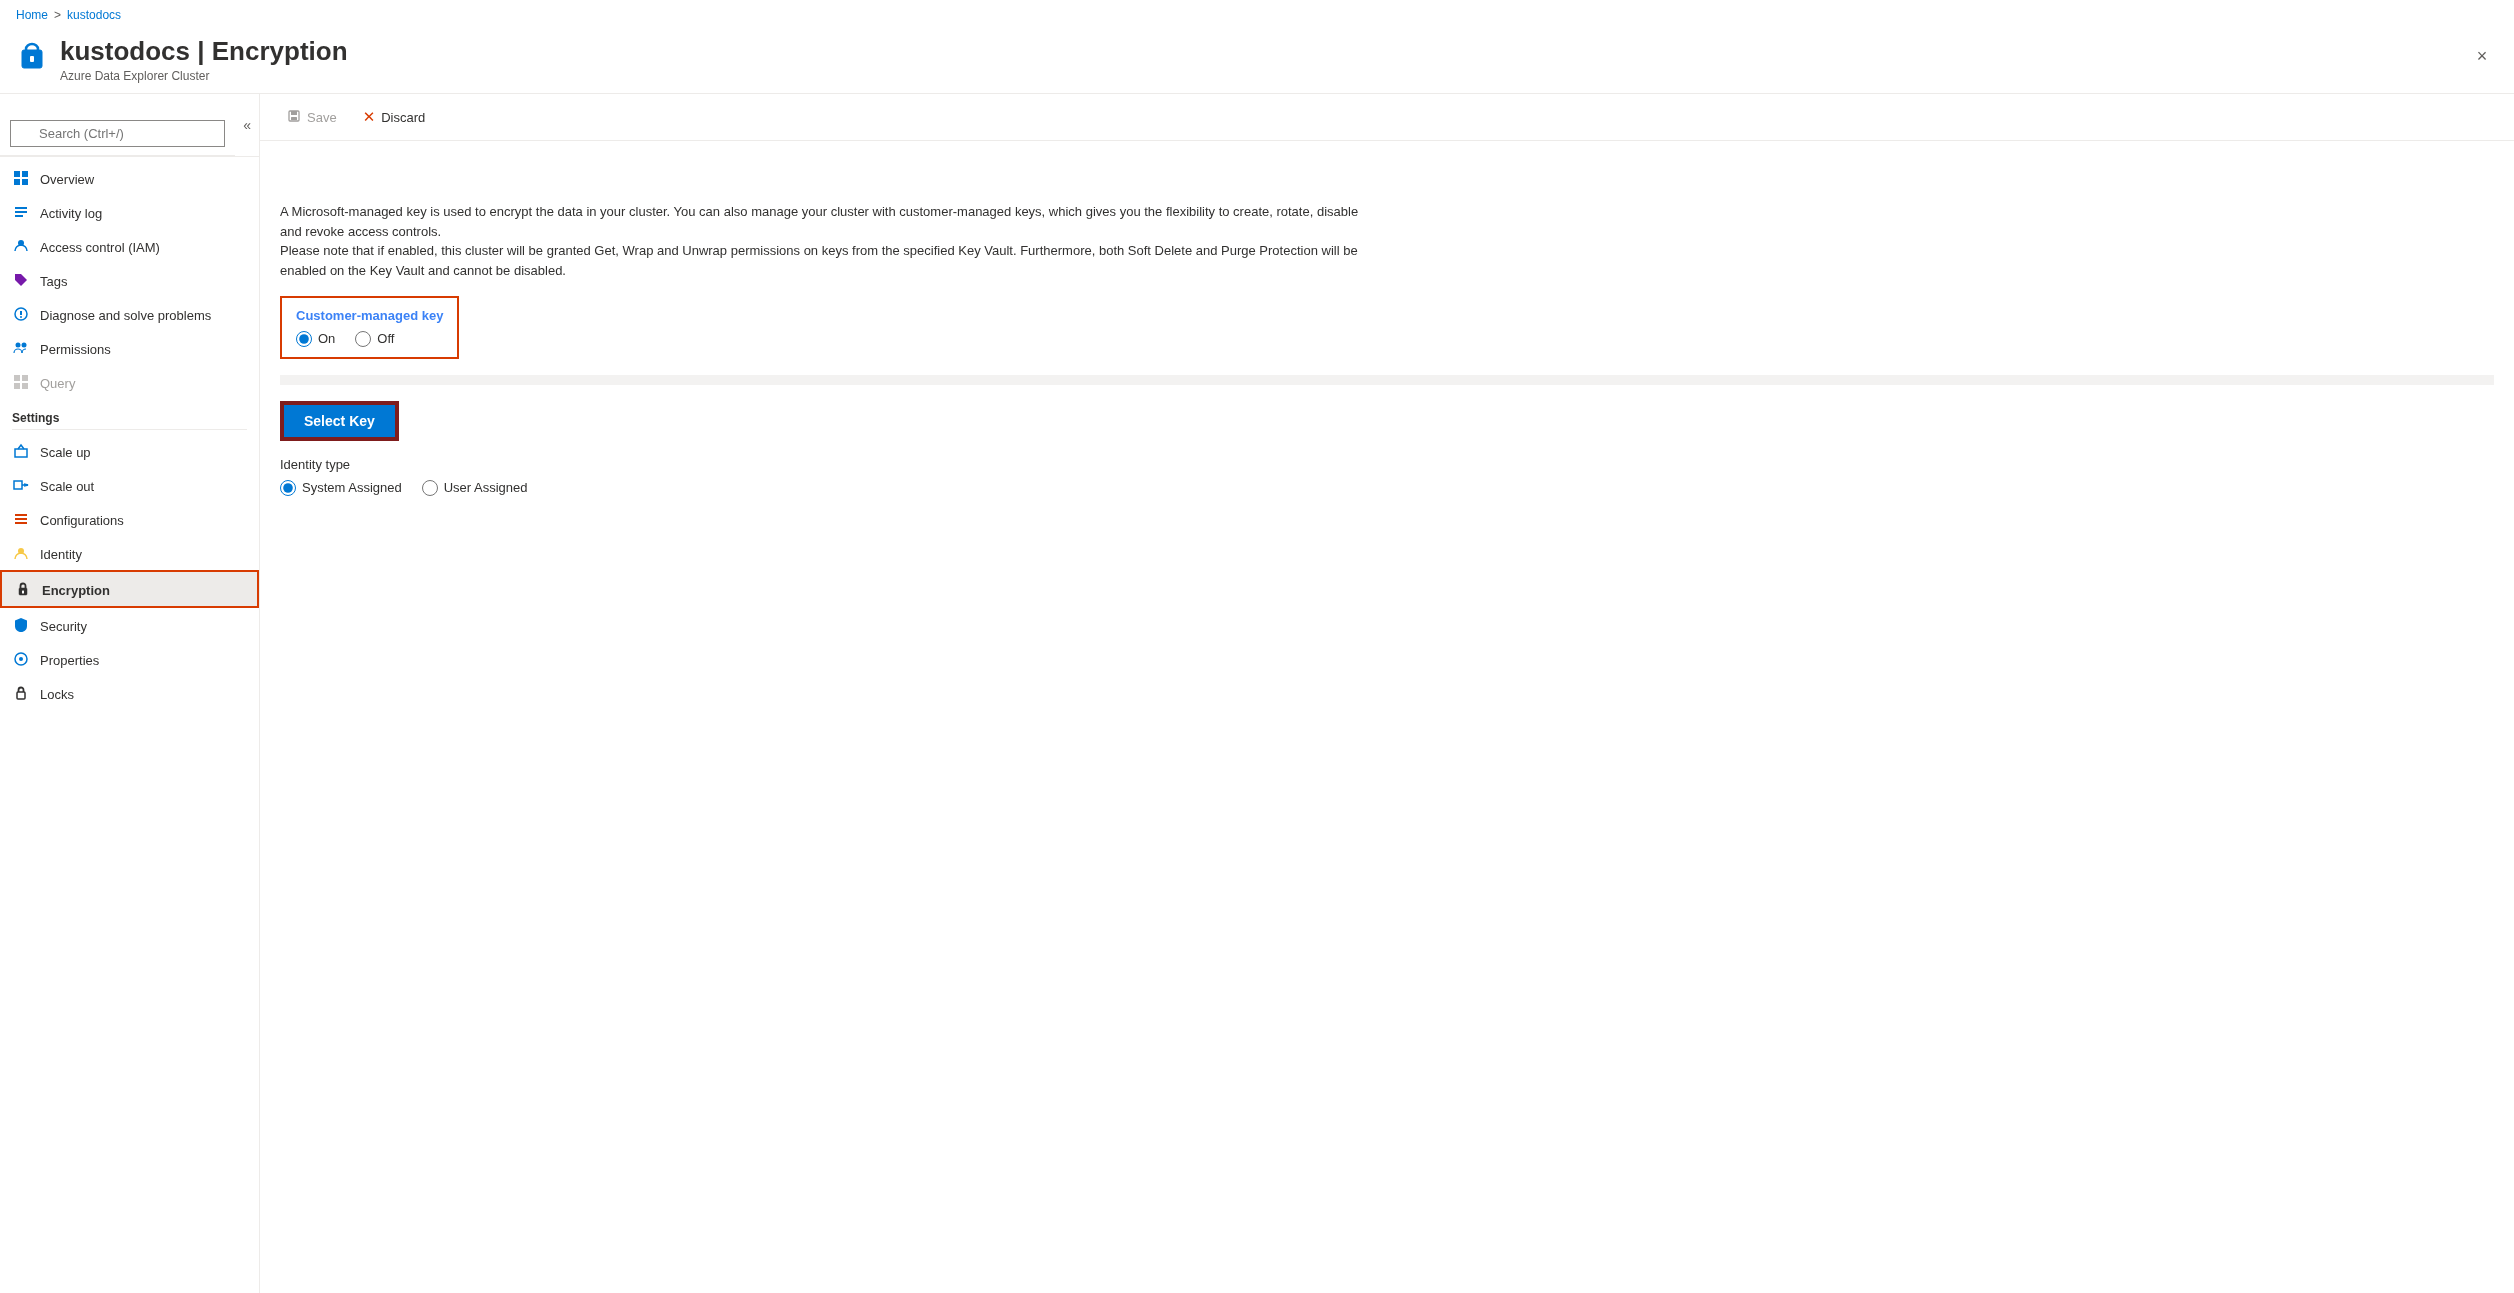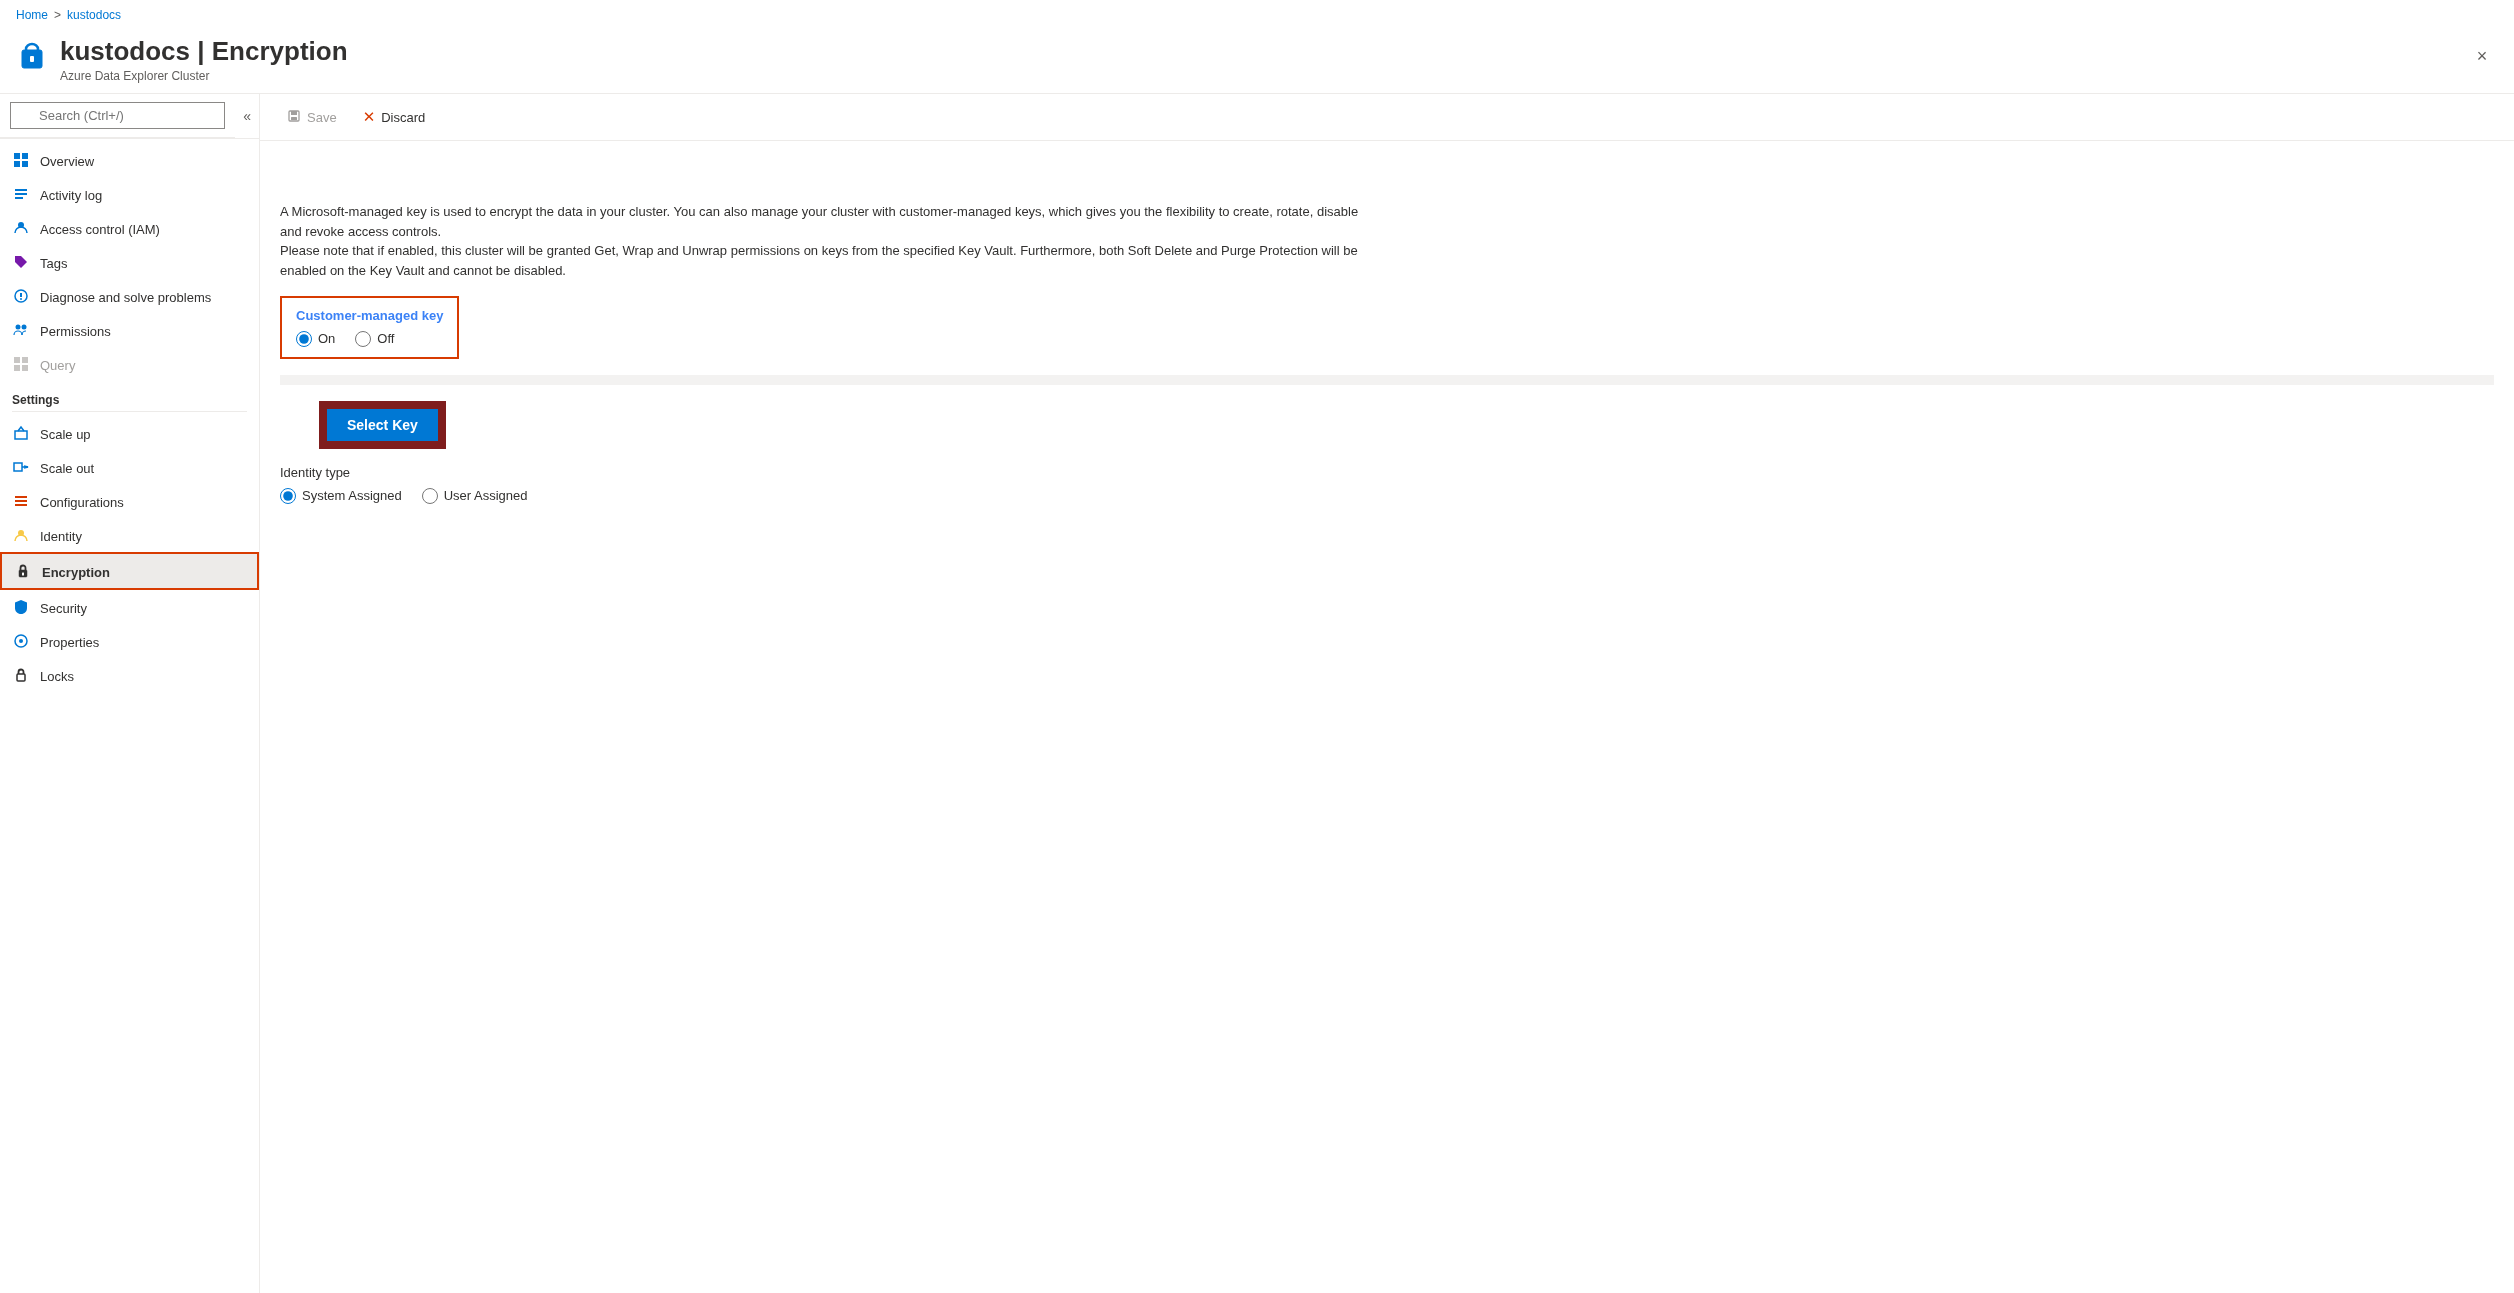--- a/index.html
+++ b/index.html
@@ -18,21 +18,21 @@
     .header-subtitle { font-size: 12px; color: #605e5c; margin-top: 2px; }
     .close-btn { position: absolute; right: 16px; top: 10px; cursor: pointer; font-size: 18px; color: #605e5c; background: none; border: none; width: 32px; height: 32px; display: flex; align-items: center; justify-content: center; }
 
     
     .main-layout { display: flex; flex: 1; overflow: hidden; }
 
     
     .sidebar { width: 260px; border-right: 1px solid #edebe9; display: flex; flex-direction: column; overflow-y: auto; flex-shrink: 0; }
     .search-box { padding: 8px 10px; border-bottom: 1px solid #edebe9; }
     .search-input { width: 100%; border: 1px solid #8a8886; padding: 5px 8px 5px 28px; font-size: 13px; position: relative; }
-    .search-wrap { position: relative; }
+    .search-wrap { position: relative; margin-top: 18px; }
     .search-wrap .search-icon { position: absolute; left: 8px; top: 50%; transform: translateY(-50%); color: #605e5c; font-size: 13px; }
     .sidebar-nav { flex: 1; overflow-y: auto; padding: 4px 0; }
     .nav-item { display: flex; align-items: flex-end; gap: 10px; padding: 8px 12px; cursor: pointer; font-size: 13px; color: #323130; text-decoration: none; }
     .nav-item.active { background: #edebe9; font-weight: 600; }
     .nav-item.disabled { color: #a19f9d; cursor: default; }
     .nav-item .nav-icon { width: 18px; height: 18px; display: flex; align-items: center; justify-content: center; flex-shrink: 0; }
     .nav-section-label { font-size: 12px; font-weight: 600; color: #323130; padding: 12px 12px 4px 12px; }
     .collapse-btn { padding: 4px 8px; cursor: pointer; color: #605e5c; font-size: 14px; display: flex; align-items: center; }
 
     
@@ -52,21 +52,21 @@
     .cmk-box { border: 2px solid #d83b01; display: inline-block; padding: 10px 14px; margin-bottom: 16px; }
     .cmk-label { font-size: 13px; font-weight: 600; color: #3b82f6; margin-bottom: 8px; }
     .radio-group { display: flex; align-items: center; gap: 20px; }
     .radio-item { display: flex; align-items: flex-start; gap: 6px; cursor: pointer; font-size: 13px; }
     .radio-item input[type="radio"] { accent-color: #0078d4; width: 16px; height: 16px; cursor: pointer; }
 
     
     .separator-gray { background: #f3f2f1; height: 10px; width: 100%; margin-bottom: 16px; }
 
     
-    .select-key-btn { background: #0078d4; color: #fff; border: 8px solid #7f1d1d; padding: 8px 20px; font-size: 14px; font-weight: 600; cursor: pointer; margin-bottom: 16px; margin-left: 39px; }
+    .select-key-btn { background: #0078d4; color: #fff; border: 4px solid #7f1d1d; padding: 8px 20px; font-size: 14px; font-weight: 600; cursor: pointer; margin-bottom: 16px; }
 
     
     .identity-label { font-size: 13px; color: #323130; margin-bottom: 8px; }
 
     
     ::-webkit-scrollbar { width: 6px; height: 6px; }
     ::-webkit-scrollbar-track { background: #f3f2f1; }
     ::-webkit-scrollbar-thumb { background: #c8c6c4; }
   </style>
 </head>

